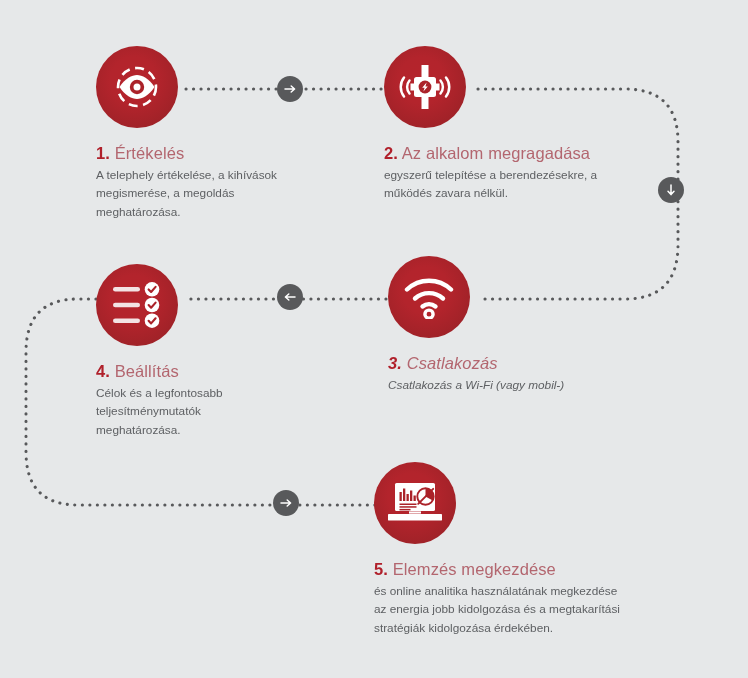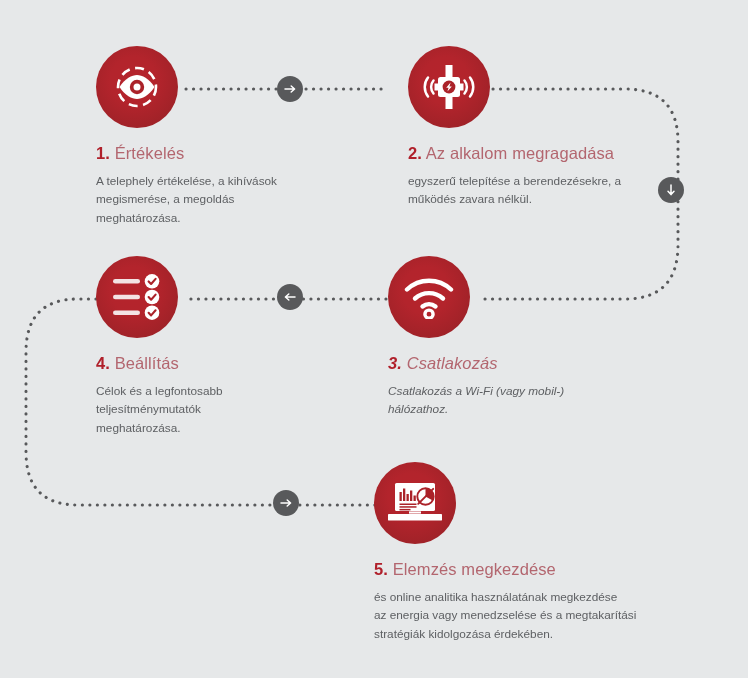--- a/index.html
+++ b/index.html
@@ -67,32 +67,32 @@
   }
   .heading .num {
     font-weight: bold;
     color: #b0202b;
   }
   .heading .ttl {
     color: #b3666f;
     font-weight: normal;
   }
   .body-text {
-    margin-top: 10px;
+    margin-top: 4px;
     font-size: 11.8px;
     line-height: 18.5px;
     color: #5e6063;
   }
   .body-text div { white-space: nowrap; }
 
   
   #step-1 { left: 96px; top: 46px; }
-  #step-2 { left: 408px; top: 46px; }
+  #step-2 { left: 384px; top: 46px; }
   #step-3 { left: 388px; top: 256px; font-style: italic; }
-  #step-4 { left: 96px; top: 256px; }
+  #step-4 { left: 96px; top: 264px; }
   #step-5 { left: 374px; top: 462px; }
 
   #puck-1 { left: 277px; top: 76px; }
   #puck-2 { left: 658px; top: 177px; }
   #puck-3 { left: 277px; top: 284px; }
   #puck-4 { left: 273px; top: 490px; }
 </style>
 </head>
 <body>
 
@@ -195,21 +195,20 @@
         <path d="M18.5 31.5 A10.5 10.5 0 0 1 31.5 31.5" fill="none" stroke="#ffffff" stroke-width="4.4" stroke-linecap="round"></path>
         <circle cx="25" cy="39.2" r="4.1" fill="none" stroke="#ffffff" stroke-width="3.4"></circle>
       </svg>
     </div>
     <div class="heading">
       <span class="num">3.</span>
       <span class="ttl">Csatlakozás</span>
     </div>
     <div class="body-text">
       <div>Csatlakozás a Wi-Fi (vagy mobil-)</div>
-      <div>hálózathoz.</div>
     </div>
   </div>
 
   <div class="step" id="step-4">
     <div class="badge">
       <svg width="52" height="46" viewBox="0 0 52 46" aria-hidden="true">
         <g fill="#f3e3e4">
           <rect x="2" y="5" width="27" height="4.6" rx="2.3"></rect>
           <rect x="2" y="20.7" width="27" height="4.6" rx="2.3"></rect>
           <rect x="2" y="36.4" width="27" height="4.6" rx="2.3"></rect>
@@ -262,18 +261,18 @@
         <path d="M37.5 15.5 L37.5 7.3 A8.2 8.2 0 0 1 44.7 19.4 Z" fill="#ab2229"></path>
         <path d="M30.2 22.8 L45.2 7.8" stroke="#ab2229" stroke-width="1.9" stroke-linecap="round"></path>
       </svg>
     </div>
     <div class="heading">
       <span class="num">5.</span>
       <span class="ttl">Elemzés megkezdése</span>
     </div>
     <div class="body-text">
       <div>és online analitika használatának megkezdése</div>
-      <div>az energia vagy menedzselése és a megtakarítási</div>
+      <div>az energia jobb kidolgozása és a megtakarítási</div>
       <div>stratégiák kidolgozása érdekében.</div>
     </div>
   </div>
 
 </div>
 
 </body></html>

